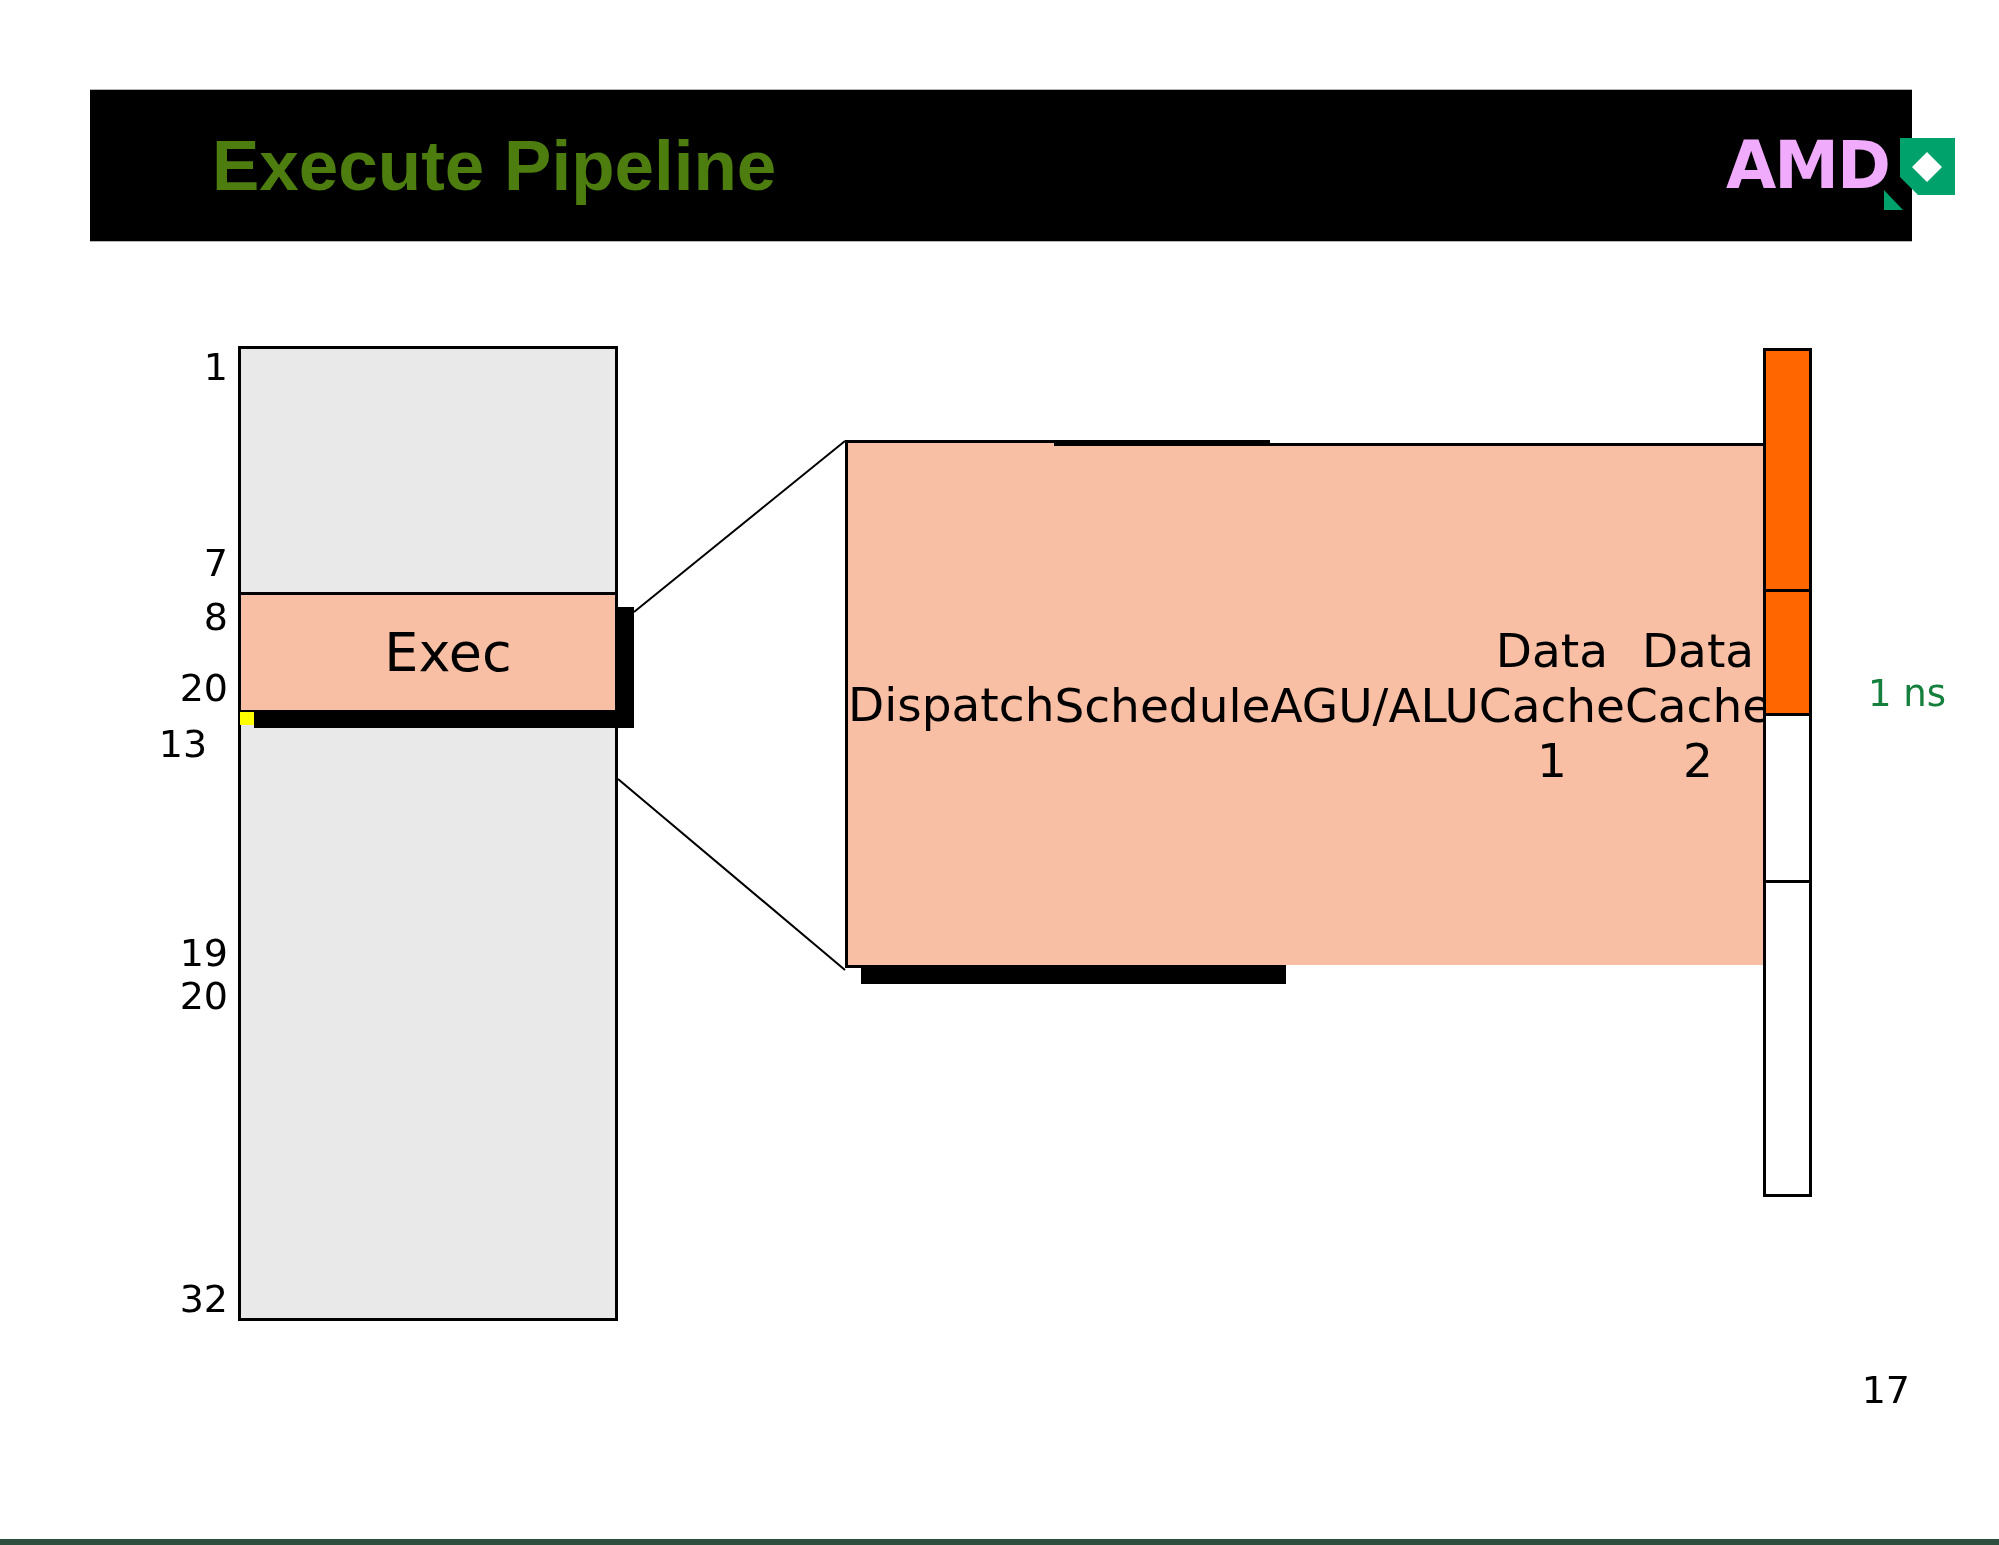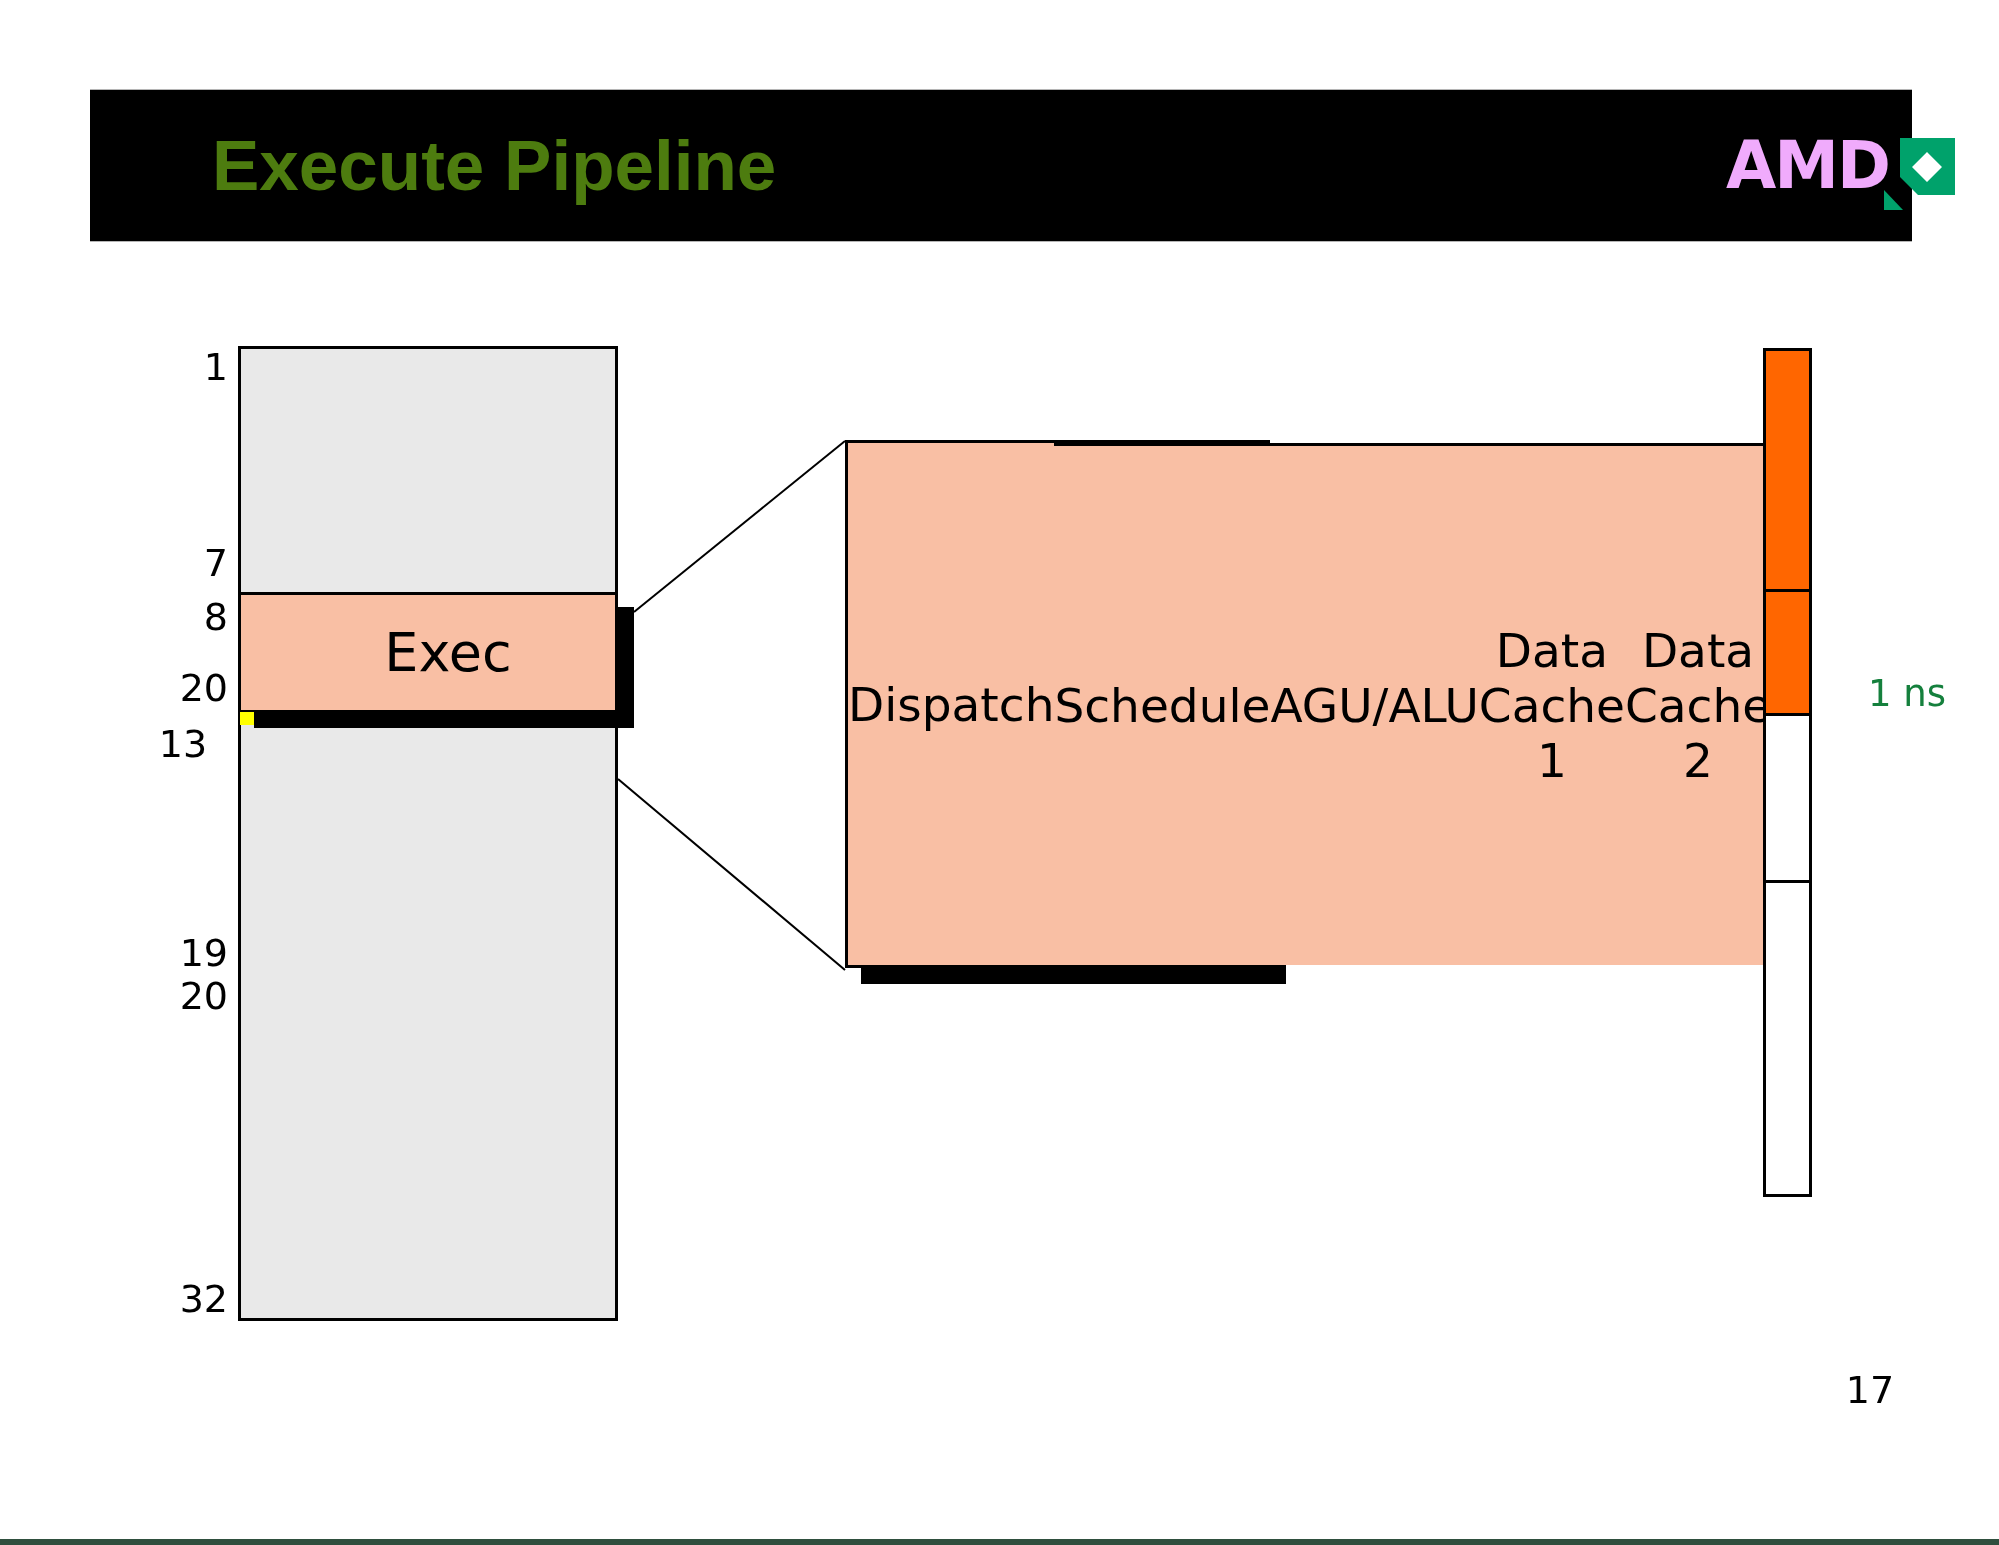--- a/index.html
+++ b/index.html
@@ -150,21 +150,21 @@
     font-size: 37px;
     color: #15803d;
     white-space: nowrap;
   }
 
   
   #page-number {
     position: absolute;
     left: 1830px; top: 1368px;
     width: 80px;
-    text-align: center;
+    text-align: right;
     font-size: 38px;
     color: #000000;
   }
   #bottom-strip {
     position: absolute;
     left: 0; top: 1539px;
     width: 1999px; height: 6px;
     background: #2F4F3E;
   }
 </style>

